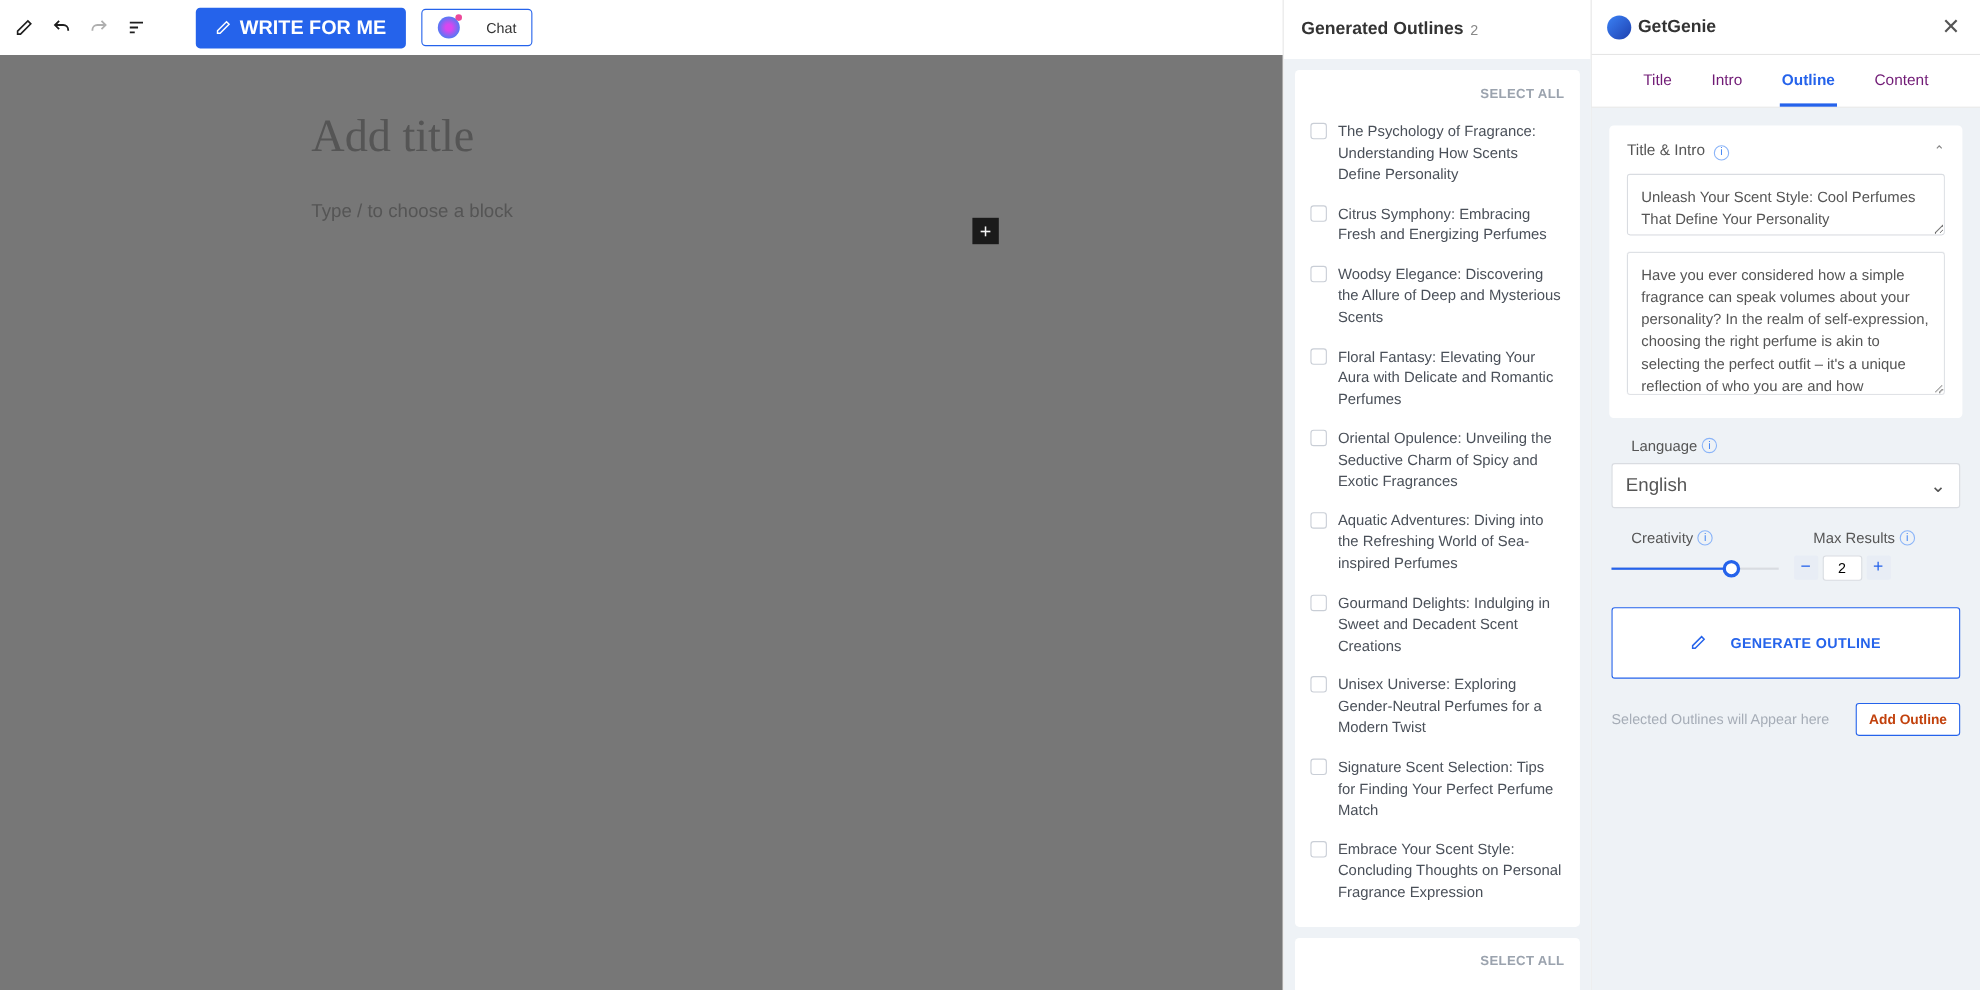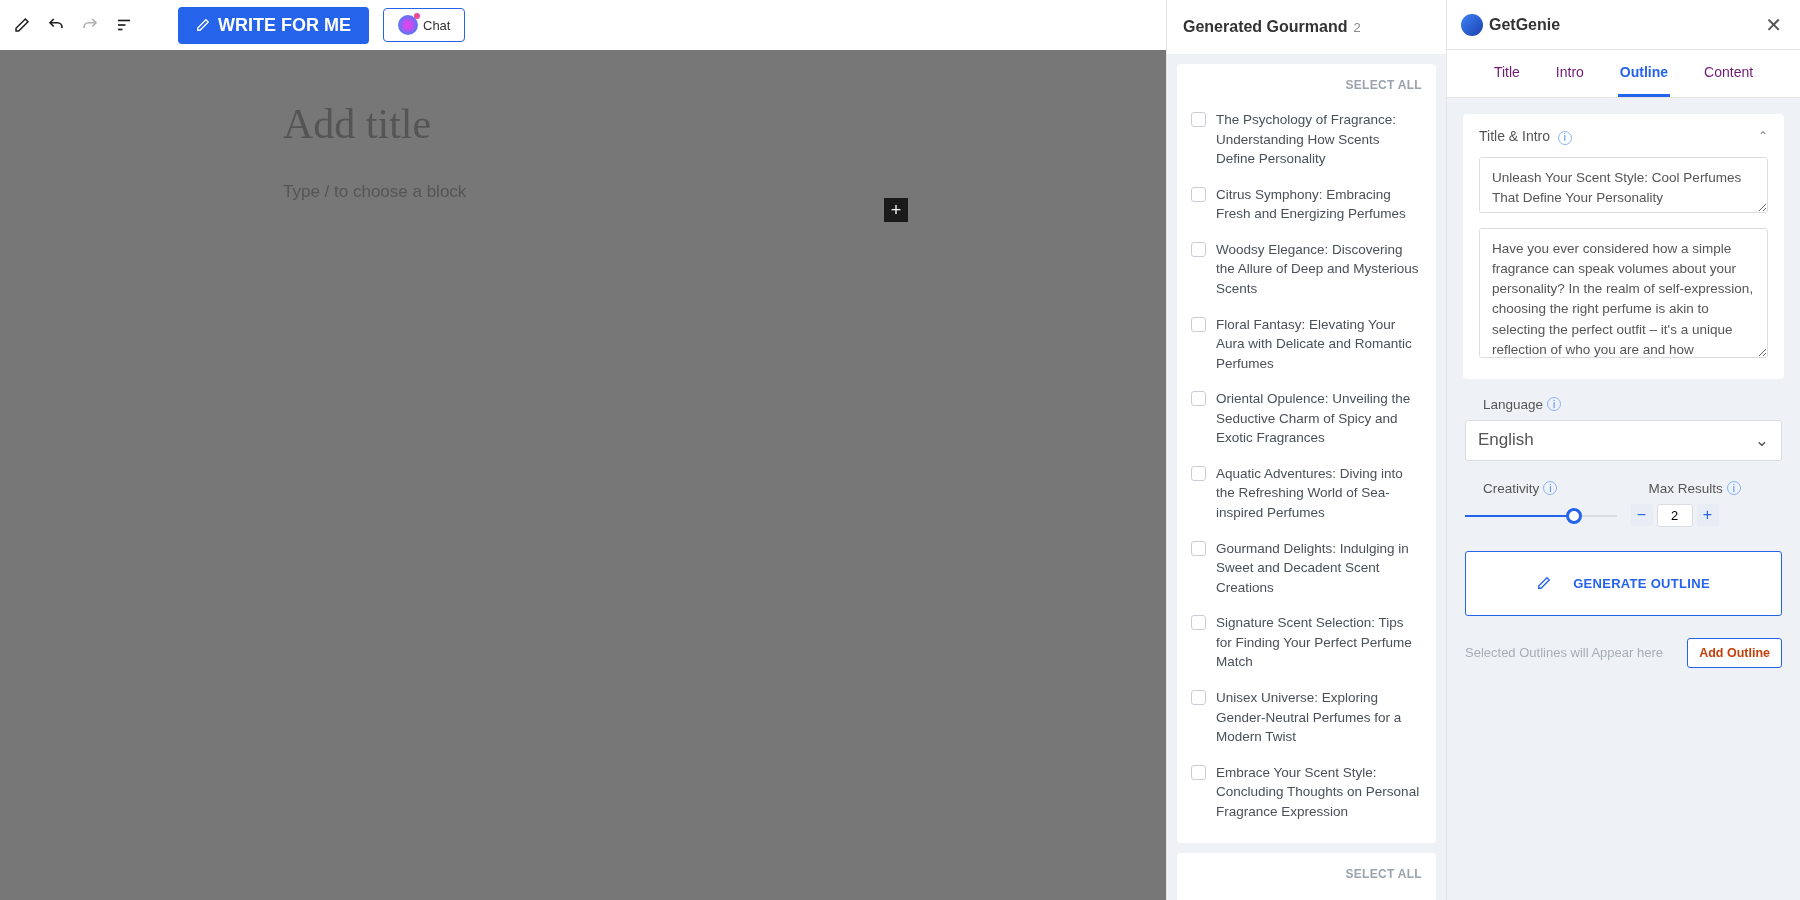--- a/index.html
+++ b/index.html
@@ -2,21 +2,21 @@
 <html><head>
 <meta charset="utf-8">
 <style>
 * { box-sizing: border-box; margin: 0; padding: 0; }
 body { font-family: -apple-system, BlinkMacSystemFont, "Segoe UI", Arial, sans-serif; font-size: 14px; color: #333; overflow: hidden; }
 .main-container { display: flex; width: 1800px; height: 900px; }
 .editor-area { flex: 1; display: flex; flex-direction: column; }
 .toolbar { height: 50px; background: #fff; display: flex; align-items: center; padding: 0 12px; gap: 14px; }
 .toolbar-icon { width: 20px; height: 20px; display: flex; align-items: center; justify-content: center; color: #1e1e1e; cursor: pointer; }
 .write-btn { background: #2563eb; color: #fff; border: none; border-radius: 4px; padding: 8px 18px; font-weight: 600; font-size: 18px; display: flex; align-items: center; gap: 8px; cursor: pointer; margin-left: 30px; }
-.chat-btn { background: #fff; border: 1px solid #2563eb; color: #333; border-radius: 4px; padding: 6px 14px; font-weight: 500; font-size: 13px; display: flex; align-items: center; gap: 5px; cursor: pointer; }
+.chat-btn { background: #fff; border: 1px solid #2563eb; color: #333; border-radius: 4px; padding: 6px 14px; font-weight: 500; font-size: 13px; display: flex; align-items: center; gap: 24px; cursor: pointer; }
 .chat-avatar { width: 20px; height: 20px; border-radius: 50%; background: radial-gradient(circle, #d946ef 20%, #3b82f6 80%); position: relative; }
 .chat-avatar::after { content: ""; position: absolute; top: -2px; right: -2px; width: 6px; height: 6px; background: #ec4899; border-radius: 50%; }
 .editor-content { flex: 1; background: #777; position: relative; }
 .editor-inner { max-width: 720px; margin: 0 auto; padding: 50px 60px; position: relative; }
 .title-placeholder { font-family: Georgia, serif; font-size: 42px; color: #555; font-weight: 400; }
 .block-placeholder { font-size: 17px; color: #555; margin-top: 34px; }
 .add-block { position: absolute; right: 35px; top: 148px; width: 24px; height: 24px; background: #1a1a1a; color: #f5f5f5; display: flex; align-items: center; justify-content: center; font-size: 18px; cursor: pointer; }
 .outlines-panel { width: 280px; background: #fff; border-left: 1px solid #e5e5e5; display: flex; flex-direction: column; }
 .outlines-header { padding: 18px 16px; font-size: 16px; font-weight: 600; color: #333; display: flex; align-items: center; gap: 6px; }
 .outlines-count { font-size: 13px; color: #888; font-weight: 400; }
@@ -103,21 +103,21 @@
       <div class="editor-inner">
         <div class="title-placeholder">Add title</div>
         <div class="block-placeholder">Type / to choose a block</div>
         <div class="add-block">+</div>
       </div>
     </div>
   </div>
 
   <div class="outlines-panel">
     <div class="outlines-header">
-      <span>Generated Gourmand</span>
+      <span>Generated Outlines</span>
       <span class="outlines-count">2</span>
     </div>
     <div class="outlines-scroll">
       <div class="outline-card">
         <div class="select-all">SELECT ALL</div>
         <div class="outline-item">
             <span class="outline-checkbox"></span>
             <span>The Psychology of Fragrance: Understanding How Scents Define Personality</span>
           </div>
         <div class="outline-item">
@@ -139,25 +139,25 @@
         <div class="outline-item">
             <span class="outline-checkbox"></span>
             <span>Aquatic Adventures: Diving into the Refreshing World of Sea-inspired Perfumes</span>
           </div>
         <div class="outline-item">
             <span class="outline-checkbox"></span>
             <span>Gourmand Delights: Indulging in Sweet and Decadent Scent Creations</span>
           </div>
         <div class="outline-item">
             <span class="outline-checkbox"></span>
+            <span>Unisex Universe: Exploring Gender-Neutral Perfumes for a Modern Twist</span>
+          </div>
+        <div class="outline-item">
+            <span class="outline-checkbox"></span>
             <span>Signature Scent Selection: Tips for Finding Your Perfect Perfume Match</span>
-          </div>
-        <div class="outline-item">
-            <span class="outline-checkbox"></span>
-            <span>Unisex Universe: Exploring Gender-Neutral Perfumes for a Modern Twist</span>
           </div>
         <div class="outline-item">
             <span class="outline-checkbox"></span>
             <span>Embrace Your Scent Style: Concluding Thoughts on Personal Fragrance Expression</span>
           </div>
       </div>
       <div class="outline-card">
         <div class="select-all">SELECT ALL</div>
         <div class="outline-item">
             <span>Discovering the Essence of</span>

